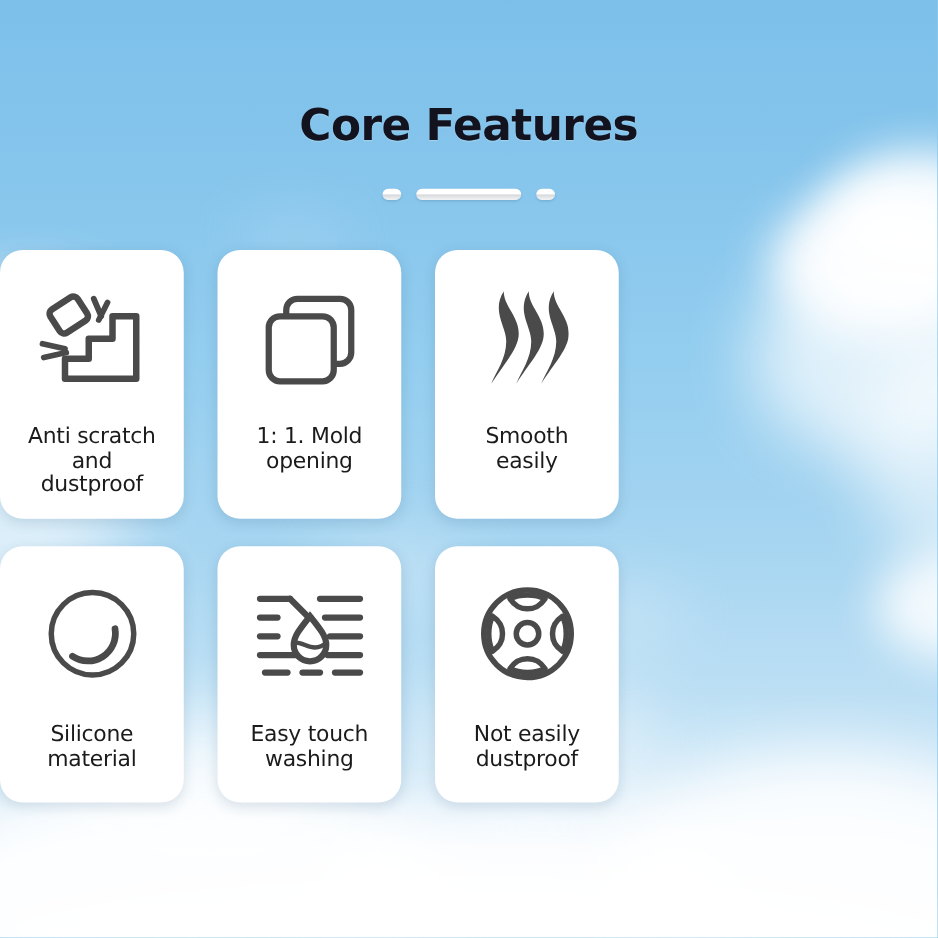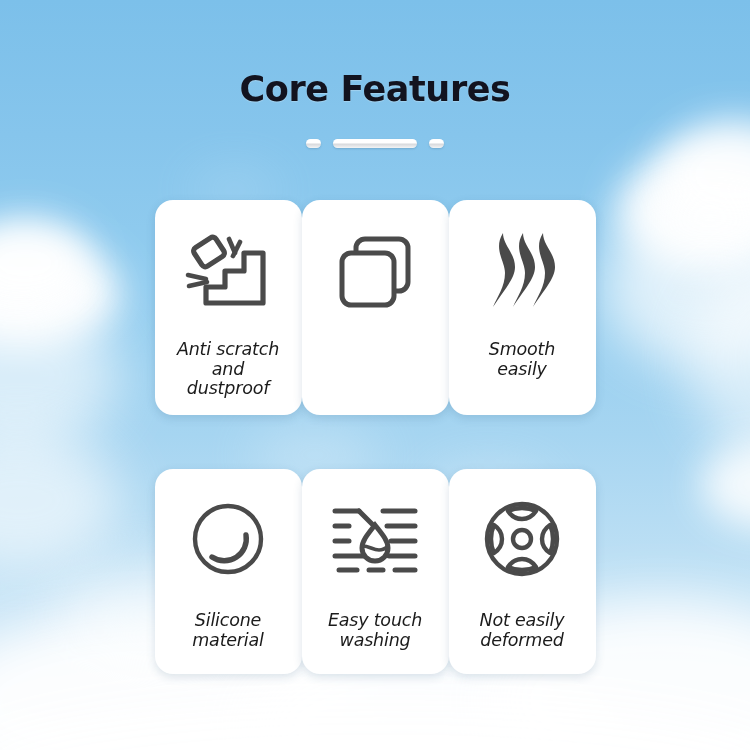--- a/index.html
+++ b/index.html
@@ -41,21 +41,21 @@
   .cloud.vsoft { filter: blur(26px); }
 
   
   #header {
     position: absolute;
     top: 0; left: 0; right: 0;
     text-align: center;
     z-index: 5;
   }
   #page-title {
-    margin: 0;
+    margin: 12px;
     padding-top: 72px;
     font-family: "DejaVu Sans", sans-serif;
     font-size: 35px;
     font-weight: bold;
     letter-spacing: -0.4px;
     color: #12131f;
     line-height: 1;
     text-shadow: 0 1px 1px rgba(255,255,255,0.25);
   }
   #divider {
@@ -82,39 +82,39 @@
 
   
   #cards {
     position: absolute;
     left: 0; right: 0;
     top: 200px;
     z-index: 4;
   }
   .row {
     display: flex;
-    justify-content: center;
-    font-style: italic;
+    justify-content: flex-start;
+    gap: 27px;
   }
   .row-2 { margin-top: 22px; }
 
   .card {
     width: 147px;
     background: #ffffff;
     border-radius: 18px;
     box-shadow: 0 3px 10px rgba(40,80,120,0.16);
     display: flex;
     flex-direction: column;
     align-items: center;
     box-sizing: border-box;
     position: relative;
   }
   .row-1 .card { height: 215px; padding-top: 22px; }
   .row-1 .card.tall { height: 215px; }
-  .row-2 .card { height: 205px; padding-top: 20px; margin-top: 32px; }
+  .row-2 .card { height: 205px; padding-top: 20px; }
 
   .icon-box {
     height: 96px;
     display: flex;
     align-items: center;
     justify-content: center;
   }
   .row-2 .icon-box { height: 100px; }
 
   .card-label {
@@ -195,20 +195,22 @@
 dustproof</div>
     </div>
 
     <div class="card">
       <div class="icon-box">
         <svg width="82" height="78" viewBox="0 0 82 78" fill="none" stroke="#4a4a4a" stroke-width="5" stroke-linejoin="round">
           <rect x="22" y="8" width="52" height="52" rx="9"></rect>
           <rect x="8" y="22" width="52" height="52" rx="9" fill="#ffffff"></rect>
         </svg>
       </div>
+      <div class="card-label">1: 1. Mold
+opening</div>
     </div>
 
     <div class="card">
       <div class="icon-box">
         <svg width="66" height="82" viewBox="0 0 66 82" fill="#4a4a4a">
           <path d="M14 4 C4 20 16 32 16 44 C16 58 8 68 4 78 C14 62 26 50 26 38 C26 24 14 16 14 4 Z"></path>
           <path d="M34 4 C24 20 36 32 36 44 C36 58 28 68 24 78 C34 62 46 50 46 38 C46 24 34 16 34 4 Z"></path>
           <path d="M54 4 C44 20 56 32 56 44 C56 58 48 68 44 78 C54 62 66 50 66 38 C66 24 54 16 54 4 Z"></path>
         </svg>
       </div>
@@ -267,16 +269,16 @@
 
           <path d="M26 12 C30 18 34 20 40 20 C46 20 50 18 54 12 C46 8 34 8 26 12 Z"></path>
           <path d="M68 26 C62 30 60 34 60 40 C60 46 62 50 68 54 C72 46 72 34 68 26 Z"></path>
           <path d="M54 68 C50 62 46 60 40 60 C34 60 30 62 26 68 C34 72 46 72 54 68 Z"></path>
           <path d="M12 54 C18 50 20 46 20 40 C20 34 18 30 12 26 C8 34 8 46 12 54 Z"></path>
 
           <circle cx="40" cy="40" r="9"></circle>
         </svg>
       </div>
       <div class="card-label">Not easily
-deformed</div>
+dustproof</div>
     </div>
   </div>
 </div>
 
 </body></html>

